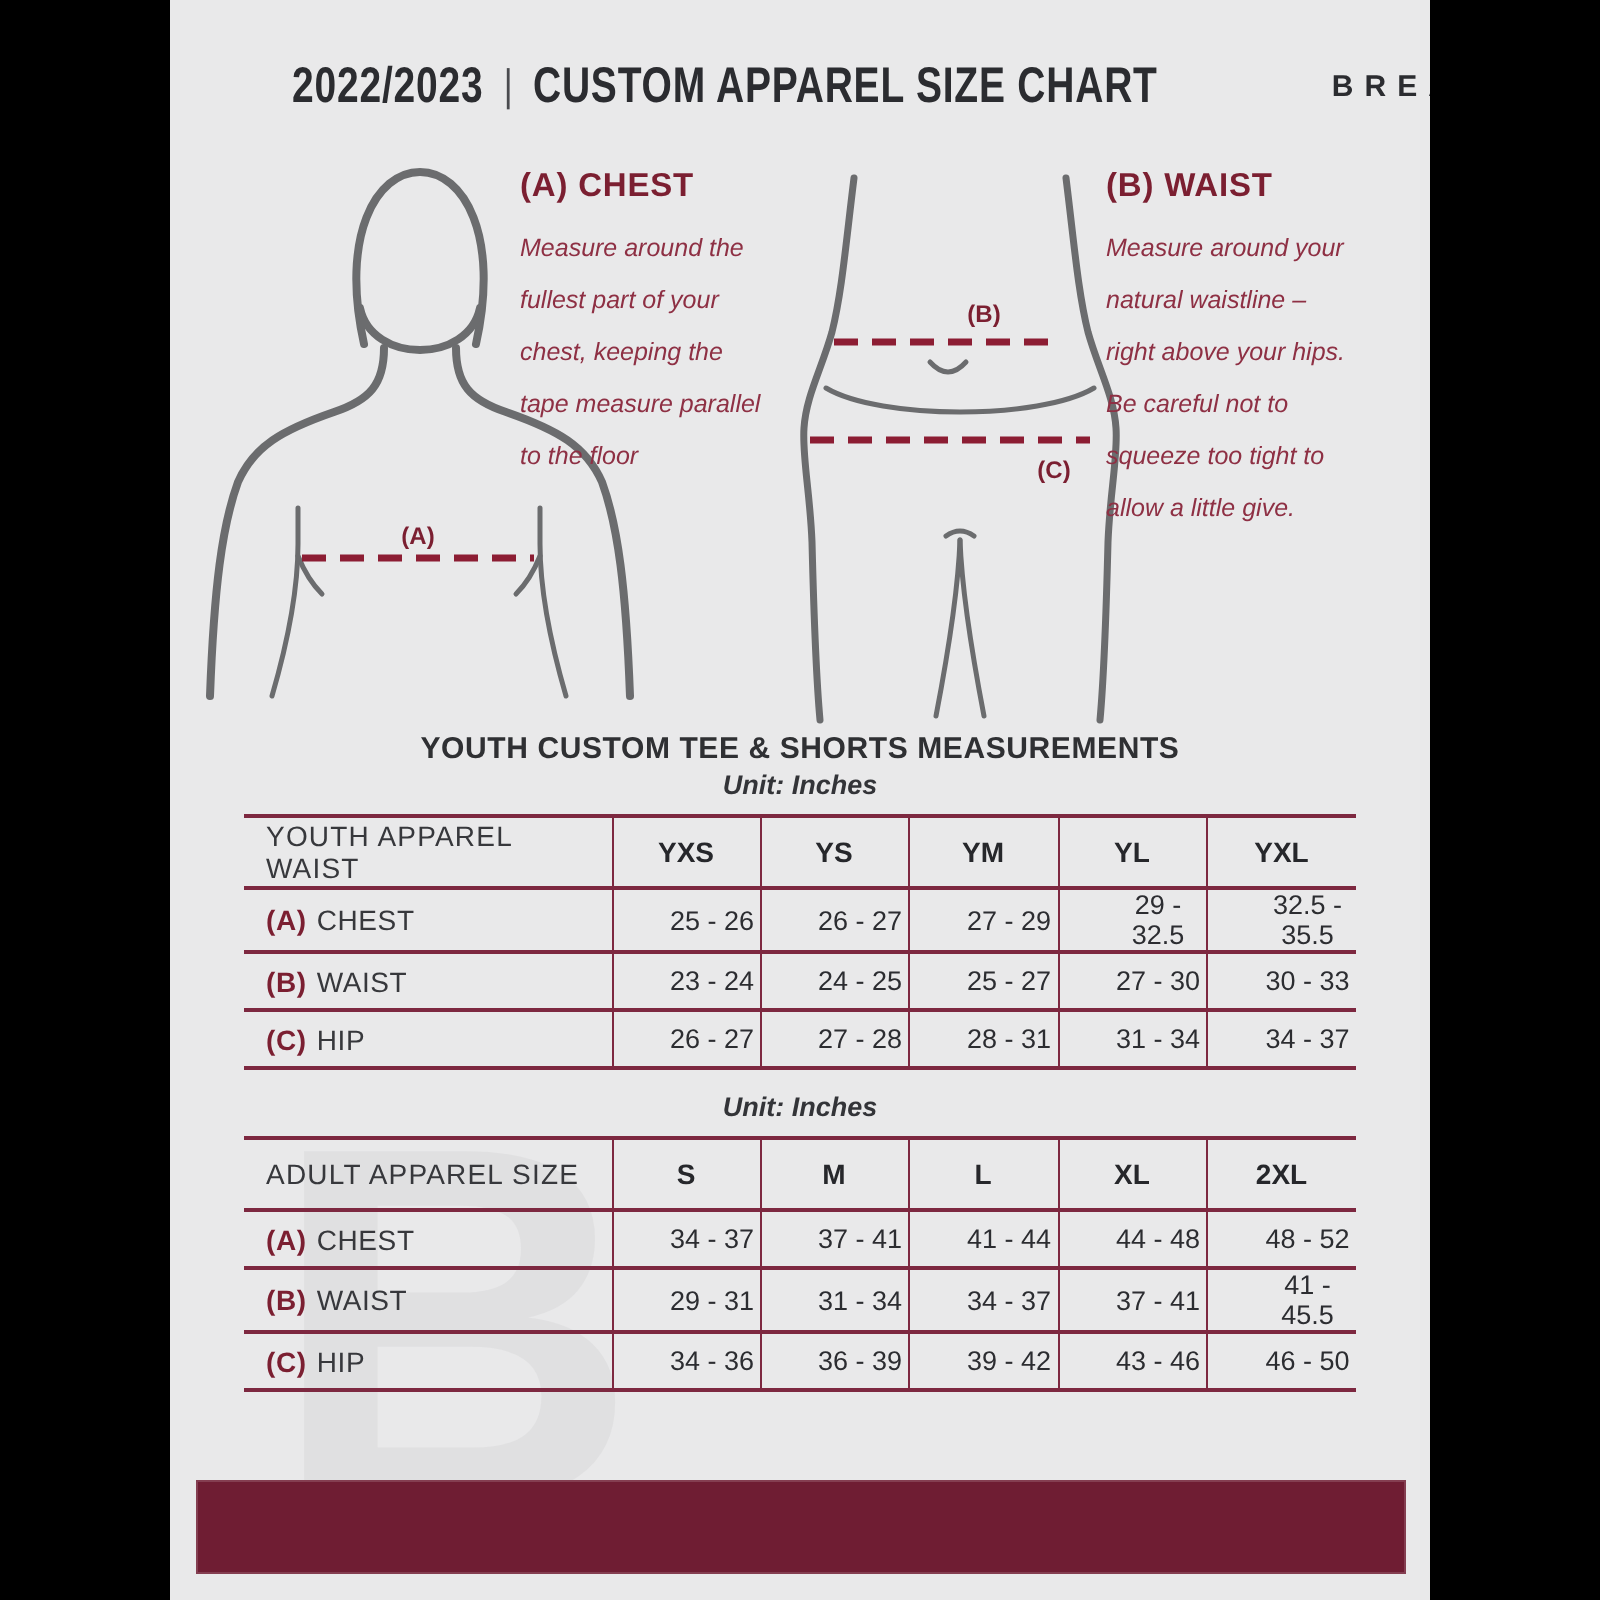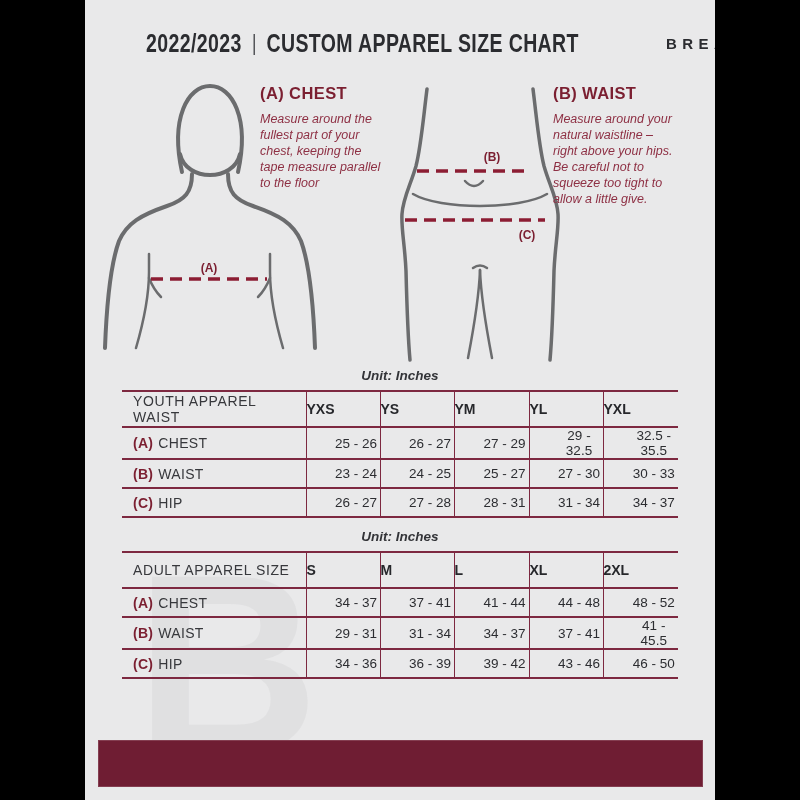--- a/index.html
+++ b/index.html
@@ -26,32 +26,32 @@
   
   .diagram-zone{position:absolute;top:0;left:0;width:630px;height:370px;z-index:1;}
   .fig{position:absolute;}
   .fig-upper{left:18px;top:82px;}
   .fig-lower{left:310px;top:86px;}
   .guide-block{position:absolute;color:var(--maroon-desc);}
   .guide-chest{left:175px;top:84px;width:142px;}
   .guide-waist{left:468px;top:84px;width:158px;}
   .guide-hips{left:468px;top:219px;width:158px;}
   .guide-heading{font-size:16.5px;font-weight:700;color:var(--maroon);letter-spacing:0.4px;margin-bottom:8px;}
-  .guide-desc{font-size:12.5px;font-style:italic;line-height:16px;white-space:pre-line;}
+  .guide-desc{font-size:12.5px;font-style:italic;line-height:26px;white-space:pre-line;}
 
   
   .tables-wrap{position:absolute;top:366px;left:0;width:630px;z-index:1;}
   .tbl-title{text-align:center;font-size:15px;font-weight:700;color:var(--dark);letter-spacing:0.3px;}
   .tbl-unit{text-align:center;font-size:13.5px;font-style:italic;font-weight:700;color:#333438;margin-top:2px;}
   table{border-collapse:collapse;table-layout:fixed;width:556px;margin:7px auto 0;background:transparent;}
   thead tr{border-top:2px solid var(--bordr);border-bottom:2px solid var(--bordr);}
   tbody tr{border-bottom:2px solid var(--bordr);}
   th,td{border-left:1.5px solid var(--bordr);vertical-align:middle;}
   th:first-child,td:first-child{border-left:none;}
-  th{height:36px;font-size:14px;font-weight:700;color:#26272b;text-align:left;}
+  th{height:36px;font-size:14px;font-weight:700;color:#26272b;text-align:center;}
   th.label-col{font-weight:400;text-align:left;padding-left:11px;letter-spacing:0.6px;color:#37383c;}
   td{height:29px;font-size:13.5px;color:#2c2d31;text-align:center;padding-left:26px;}
   td.row-label{text-align:left;padding-left:11px;font-size:14px;color:#37383c;letter-spacing:0.3px;}
   .row-prefix{color:var(--maroon);font-weight:700;margin-right:5px;}
   .adult-block{margin-top:11px;}
 
   
   .footer-bar{position:absolute;left:13px;top:740px;width:605px;height:47px;background:#6f1d33;box-shadow:inset 0 0 0 1px rgba(255,255,255,0.15);z-index:3;}
   .watermark{position:absolute;left:50px;top:536px;z-index:0;font-weight:700;font-size:255px;line-height:1;color:#dededfd9;user-select:none;}
 
@@ -146,20 +146,21 @@
 allow a little give.</div>
       </div>
 
       <div class="guide-block guide-hips">
       </div>
     </div>
 
     <div class="tables-wrap">
 
       <div class="youth-block">
+        <div class="tbl-title">YOUTH CUSTOM TEE &amp; SHORTS MEASUREMENTS</div>
         <div class="tbl-unit">Unit: Inches</div>
         <table>
           <colgroup>
               <col style="width:184px">
               <col style="width:74px">
               <col style="width:74px">
               <col style="width:75px">
               <col style="width:74px">
               <col style="width:75px">
             </colgroup>

